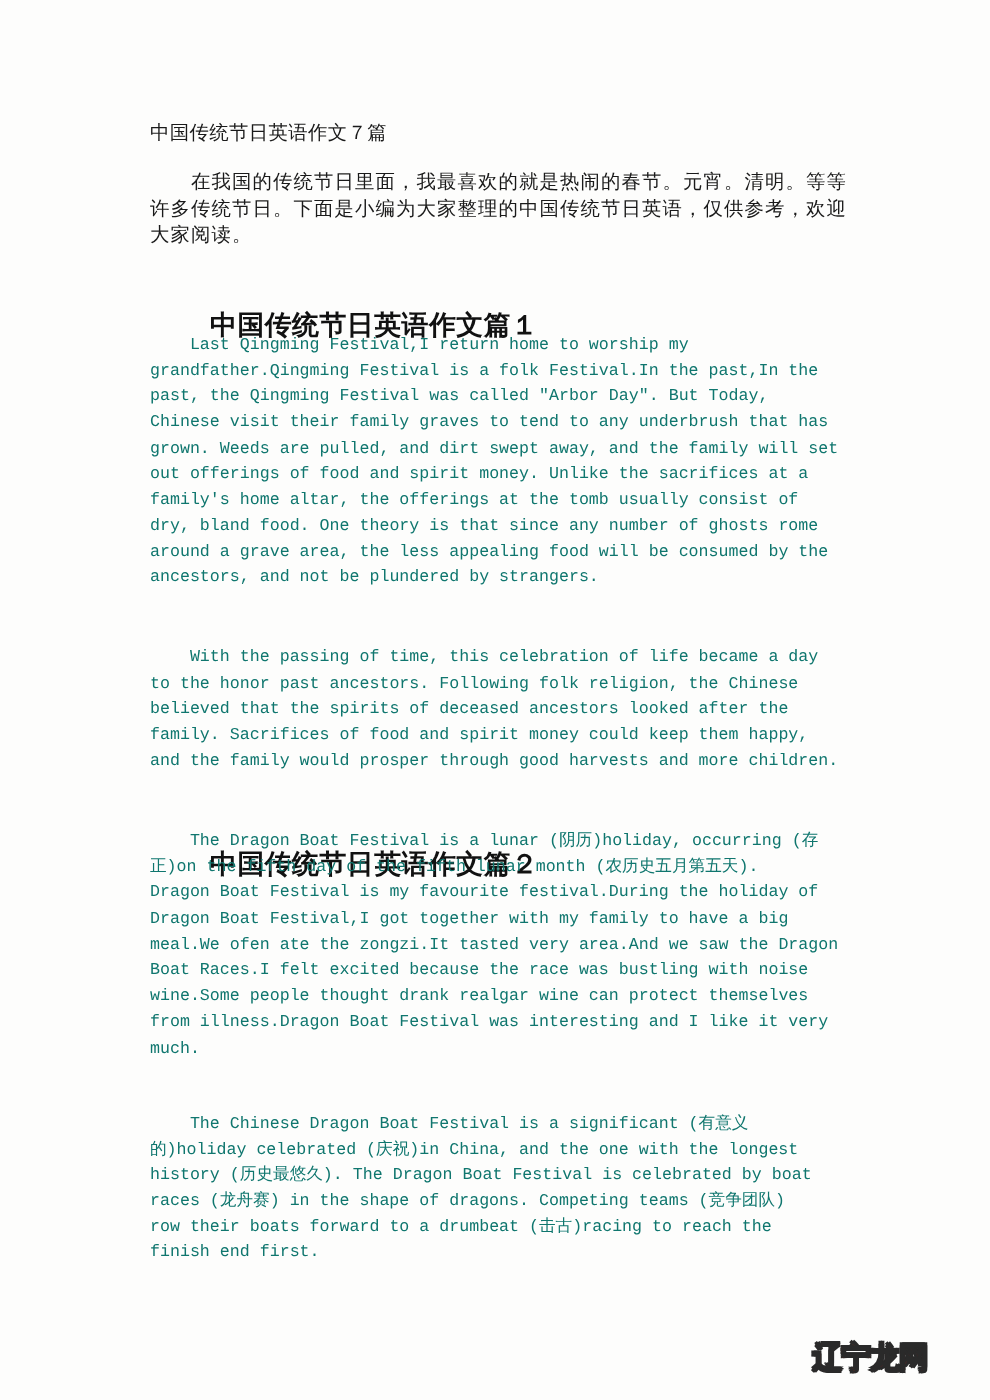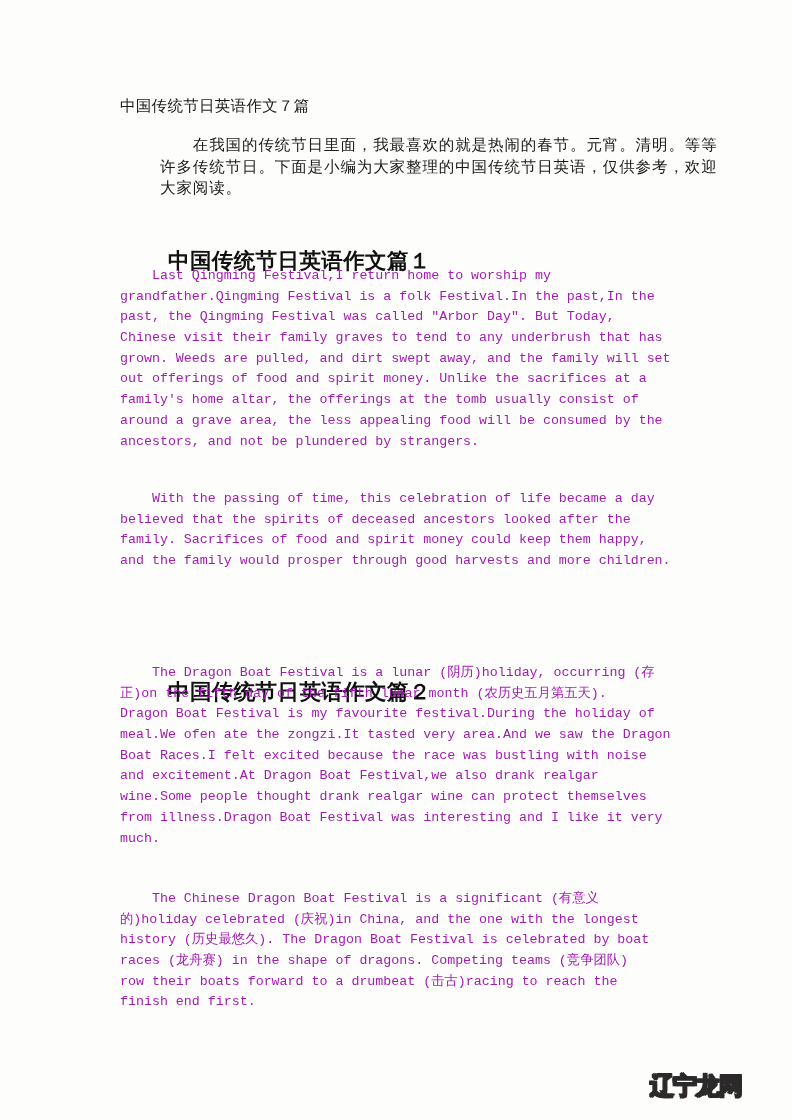--- a/index.html
+++ b/index.html
@@ -31,21 +31,20 @@
     }
     .intro {
       position: absolute;
       left: 120px;
       top: 135px;
       width: 560px;
       font-family: "DejaVu Serif", "Liberation Serif", serif;
       font-size: 15.5px;
       line-height: 21.5px;
       letter-spacing: 0.9px;
-      margin-left: 40px;
     }
     .intro .line { display: block; white-space: nowrap; }
     .section-heading {
       position: absolute;
       left: 168px;
       font-family: "DejaVu Sans", "Liberation Sans", sans-serif;
       font-weight: bold;
       font-size: 21.5px;
       line-height: 28px;
       letter-spacing: 0.4px;
@@ -53,21 +52,21 @@
       color: #111;
       margin-top: 29px;
     }
     .para {
       position: absolute;
       left: 120px;
       width: 560px;
       font-family: "Liberation Mono", "DejaVu Sans Mono", monospace;
       font-size: 13.3px;
       line-height: 20.7px;
-      color: #a21caf;
+      color: #0f766e;
     }
     .para .line { display: block; white-space: pre; height: 20.7px; }
     .watermark {
       position: absolute;
       left: 650px;
       top: 1070px;
       font-family: "DejaVu Sans", "Liberation Sans", sans-serif;
       font-weight: bold;
       font-size: 24px;
       line-height: 32px;
@@ -102,40 +101,42 @@
   <div class="section-heading" style="top:218px;">中国传统节日英语作文篇１</div>
 
   <div class="para" style="top:266px;">
     <span class="line">    Last Qingming Festival,I return home to worship my</span>
     <span class="line">grandfather.Qingming Festival is a folk Festival.In the past,In the</span>
     <span class="line">past, the Qingming Festival was called "Arbor Day". But Today,</span>
     <span class="line">Chinese visit their family graves to tend to any underbrush that has</span>
     <span class="line">grown. Weeds are pulled, and dirt swept away, and the family will set</span>
     <span class="line">out offerings of food and spirit money. Unlike the sacrifices at a</span>
     <span class="line">family's home altar, the offerings at the tomb usually consist of</span>
+    <span class="line">dry, bland food. One theory is that since any number of ghosts rome</span>
     <span class="line">around a grave area, the less appealing food will be consumed by the</span>
     <span class="line">ancestors, and not be plundered by strangers.</span>
   </div>
 
-  <div class="para" style="top:489px;">
+  <div class="para" style="top:516px;">
     <span class="line">    With the passing of time, this celebration of life became a day</span>
+    <span class="line">to the honor past ancestors. Following folk religion, the Chinese</span>
     <span class="line">believed that the spirits of deceased ancestors looked after the</span>
     <span class="line">family. Sacrifices of food and spirit money could keep them happy,</span>
     <span class="line">and the family would prosper through good harvests and more children.</span>
   </div>
 
   <div class="section-heading" style="top:649px;">中国传统节日英语作文篇２</div>
 
   <div class="para" style="top:663px;">
     <span class="line">    The Dragon Boat Festival is a lunar (阴历)holiday, occurring (存</span>
     <span class="line">正)on the fifth day of the fifth lunar month (农历史五月第五天).</span>
     <span class="line">Dragon Boat Festival is my favourite festival.During the holiday of</span>
+    <span class="line">Dragon Boat Festival,I got together with my family to have a big</span>
     <span class="line">meal.We ofen ate the zongzi.It tasted very area.And we saw the Dragon</span>
     <span class="line">Boat Races.I felt excited because the race was bustling with noise</span>
-    <span class="line">and excitement.At Dragon Boat Festival,we also drank realgar</span>
     <span class="line">wine.Some people thought drank realgar wine can protect themselves</span>
     <span class="line">from illness.Dragon Boat Festival was interesting and I like it very</span>
     <span class="line">much.</span>
   </div>
 
   <div class="para" style="top:889px;">
     <span class="line">    The Chinese Dragon Boat Festival is a significant (有意义</span>
     <span class="line">的)holiday celebrated (庆祝)in China, and the one with the longest</span>
     <span class="line">history (历史最悠久). The Dragon Boat Festival is celebrated by boat</span>
     <span class="line">races (龙舟赛) in the shape of dragons. Competing teams (竞争团队)</span>

